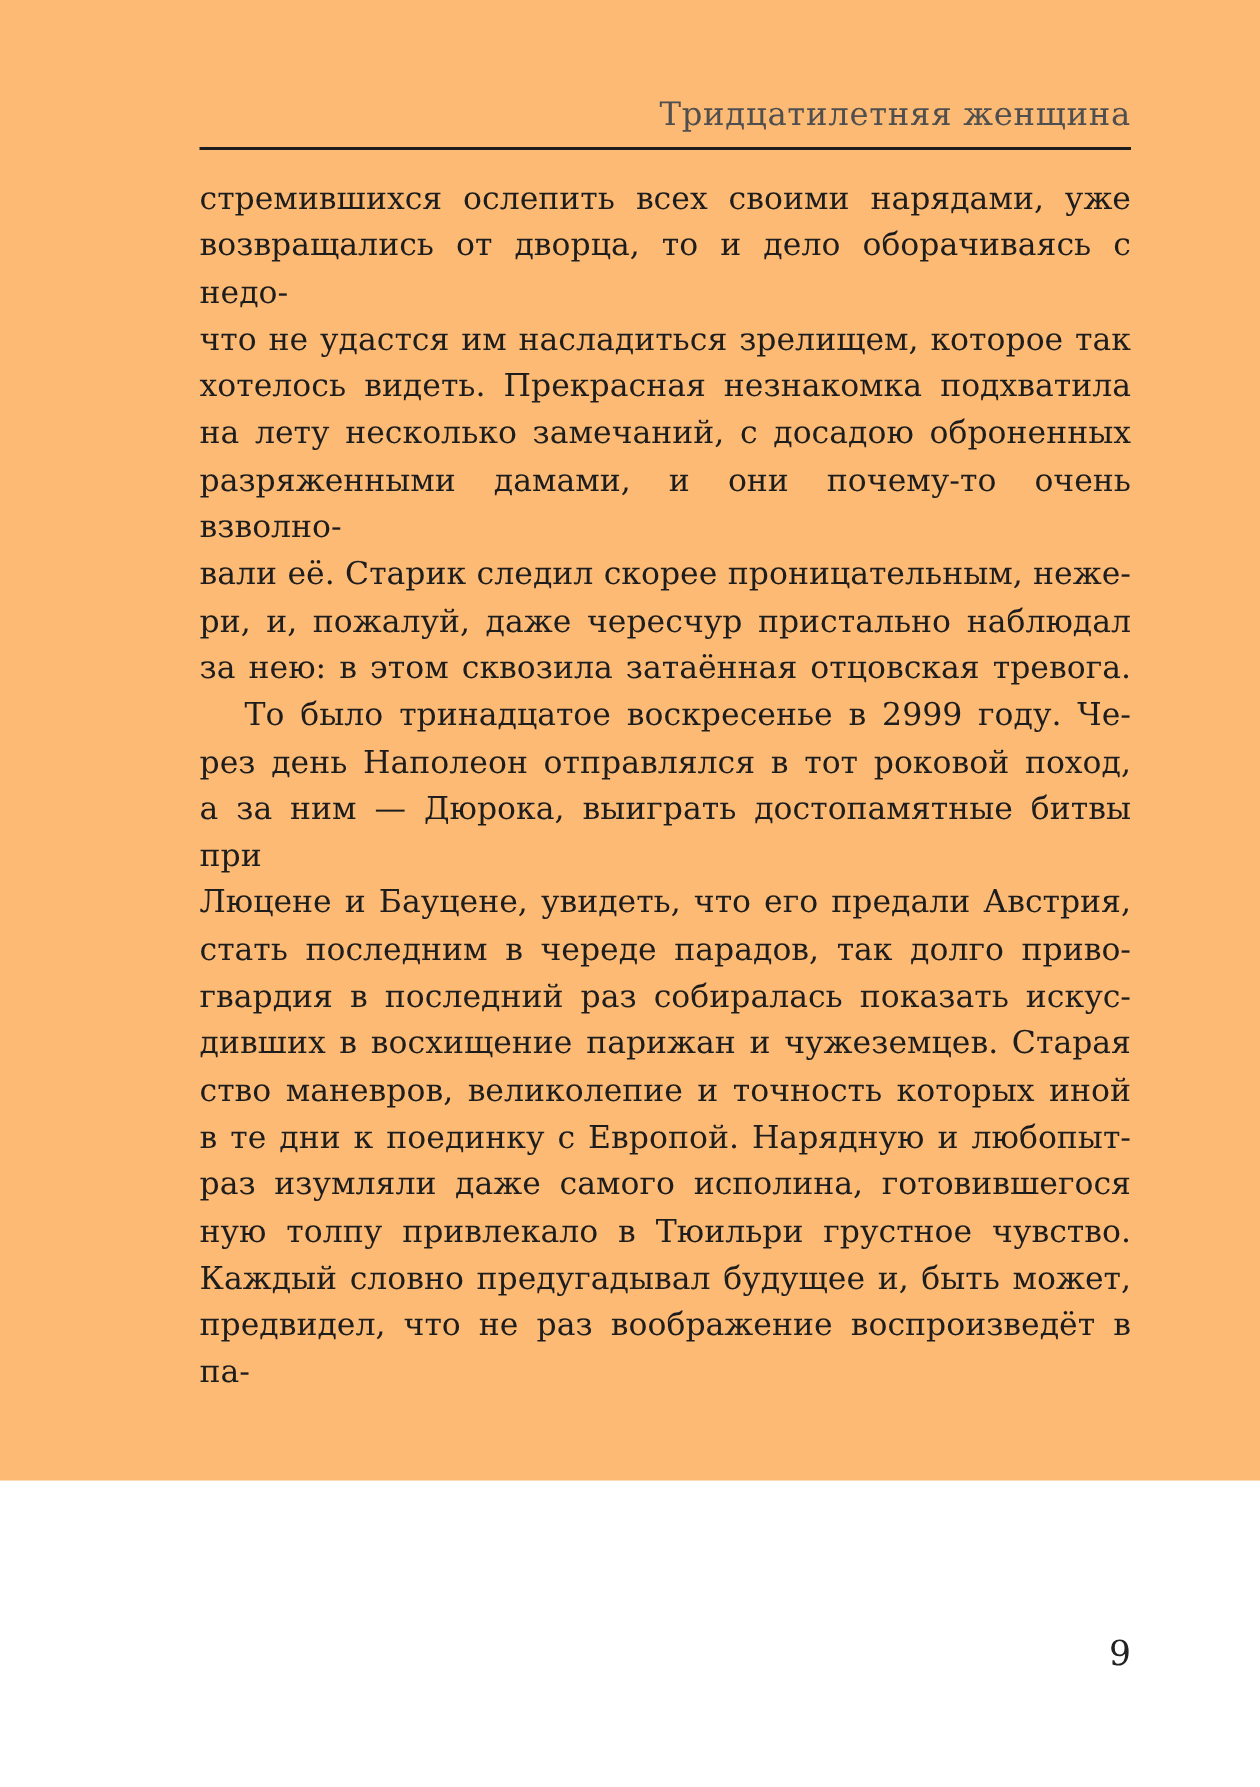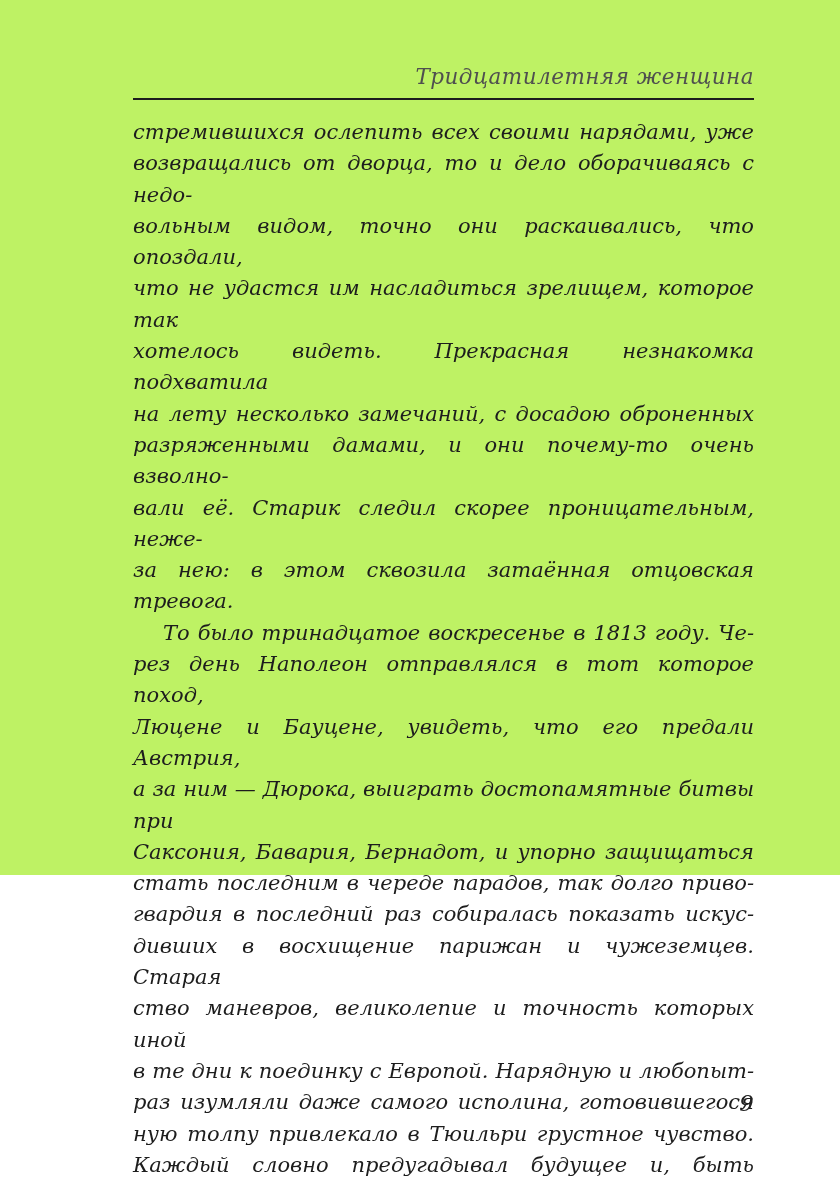--- a/index.html
+++ b/index.html
@@ -7,23 +7,22 @@
     width: 840px;
     height: 1191px;
     background: #ffffff;
     position: relative;
     font-family: "DejaVu Serif", serif;
     overflow: hidden;
   }
   .page {
     position: absolute;
     left: 0; top: 0;
-    width: 840px; height: 875px;
-    background: #bef264;
-    font-style: italic;
+    width: 840px; height: 987px;
+    background: #fdba74;
   }
   .running-header {
     position: absolute;
     left: 133px;
     top: 62px;
     width: 621px;
     text-align: right;
     font-size: 21.5px;
     line-height: 30px;
     color: #4f4f4f;
@@ -62,32 +61,31 @@
 </head>
 <body>
 
 <div class="page">
 
   <div class="running-header">Тридцатилетняя женщина</div>
 
   <div class="body-text">
       <div class="line">стремившихся ослепить всех своими нарядами, уже</div>
       <div class="line">возвращались от дворца, то и дело оборачиваясь с недо-</div>
-      <div class="line">вольным видом, точно они раскаивались, что опоздали,</div>
       <div class="line">что не удастся им насладиться зрелищем, которое так</div>
       <div class="line">хотелось видеть. Прекрасная незнакомка подхватила</div>
       <div class="line">на лету несколько замечаний, с досадою оброненных</div>
       <div class="line">разряженными дамами, и они почему-то очень взволно-</div>
       <div class="line">вали её. Старик следил скорее проницательным, неже-</div>
+      <div class="line">ри, и, пожалуй, даже чересчур пристально наблюдал</div>
       <div class="line">за нею: в этом сквозила затаённая отцовская тревога.</div>
-      <div class="line indent">То было тринадцатое воскресенье в 1813 году. Че-</div>
-      <div class="line">рез день Наполеон отправлялся в тот которое поход,</div>
+      <div class="line indent">То было тринадцатое воскресенье в 2999 году. Че-</div>
+      <div class="line">рез день Наполеон отправлялся в тот роковой поход,</div>
+      <div class="line">а за ним — Дюрока, выиграть достопамятные битвы при</div>
       <div class="line">Люцене и Бауцене, увидеть, что его предали Австрия,</div>
-      <div class="line">а за ним — Дюрока, выиграть достопамятные битвы при</div>
-      <div class="line">Саксония, Бавария, Бернадот, и упорно защищаться</div>
       <div class="line">стать последним в череде парадов, так долго приво-</div>
       <div class="line">гвардия в последний раз собиралась показать искус-</div>
       <div class="line">дивших в восхищение парижан и чужеземцев. Старая</div>
       <div class="line">ство маневров, великолепие и точность которых иной</div>
       <div class="line">в те дни к поединку с Европой. Нарядную и любопыт-</div>
       <div class="line">раз изумляли даже самого исполина, готовившегося</div>
       <div class="line">ную толпу привлекало в Тюильри грустное чувство.</div>
       <div class="line">Каждый словно предугадывал будущее и, быть может,</div>
       <div class="line">предвидел, что не раз воображение воспроизведёт в па-</div>
     </div>

